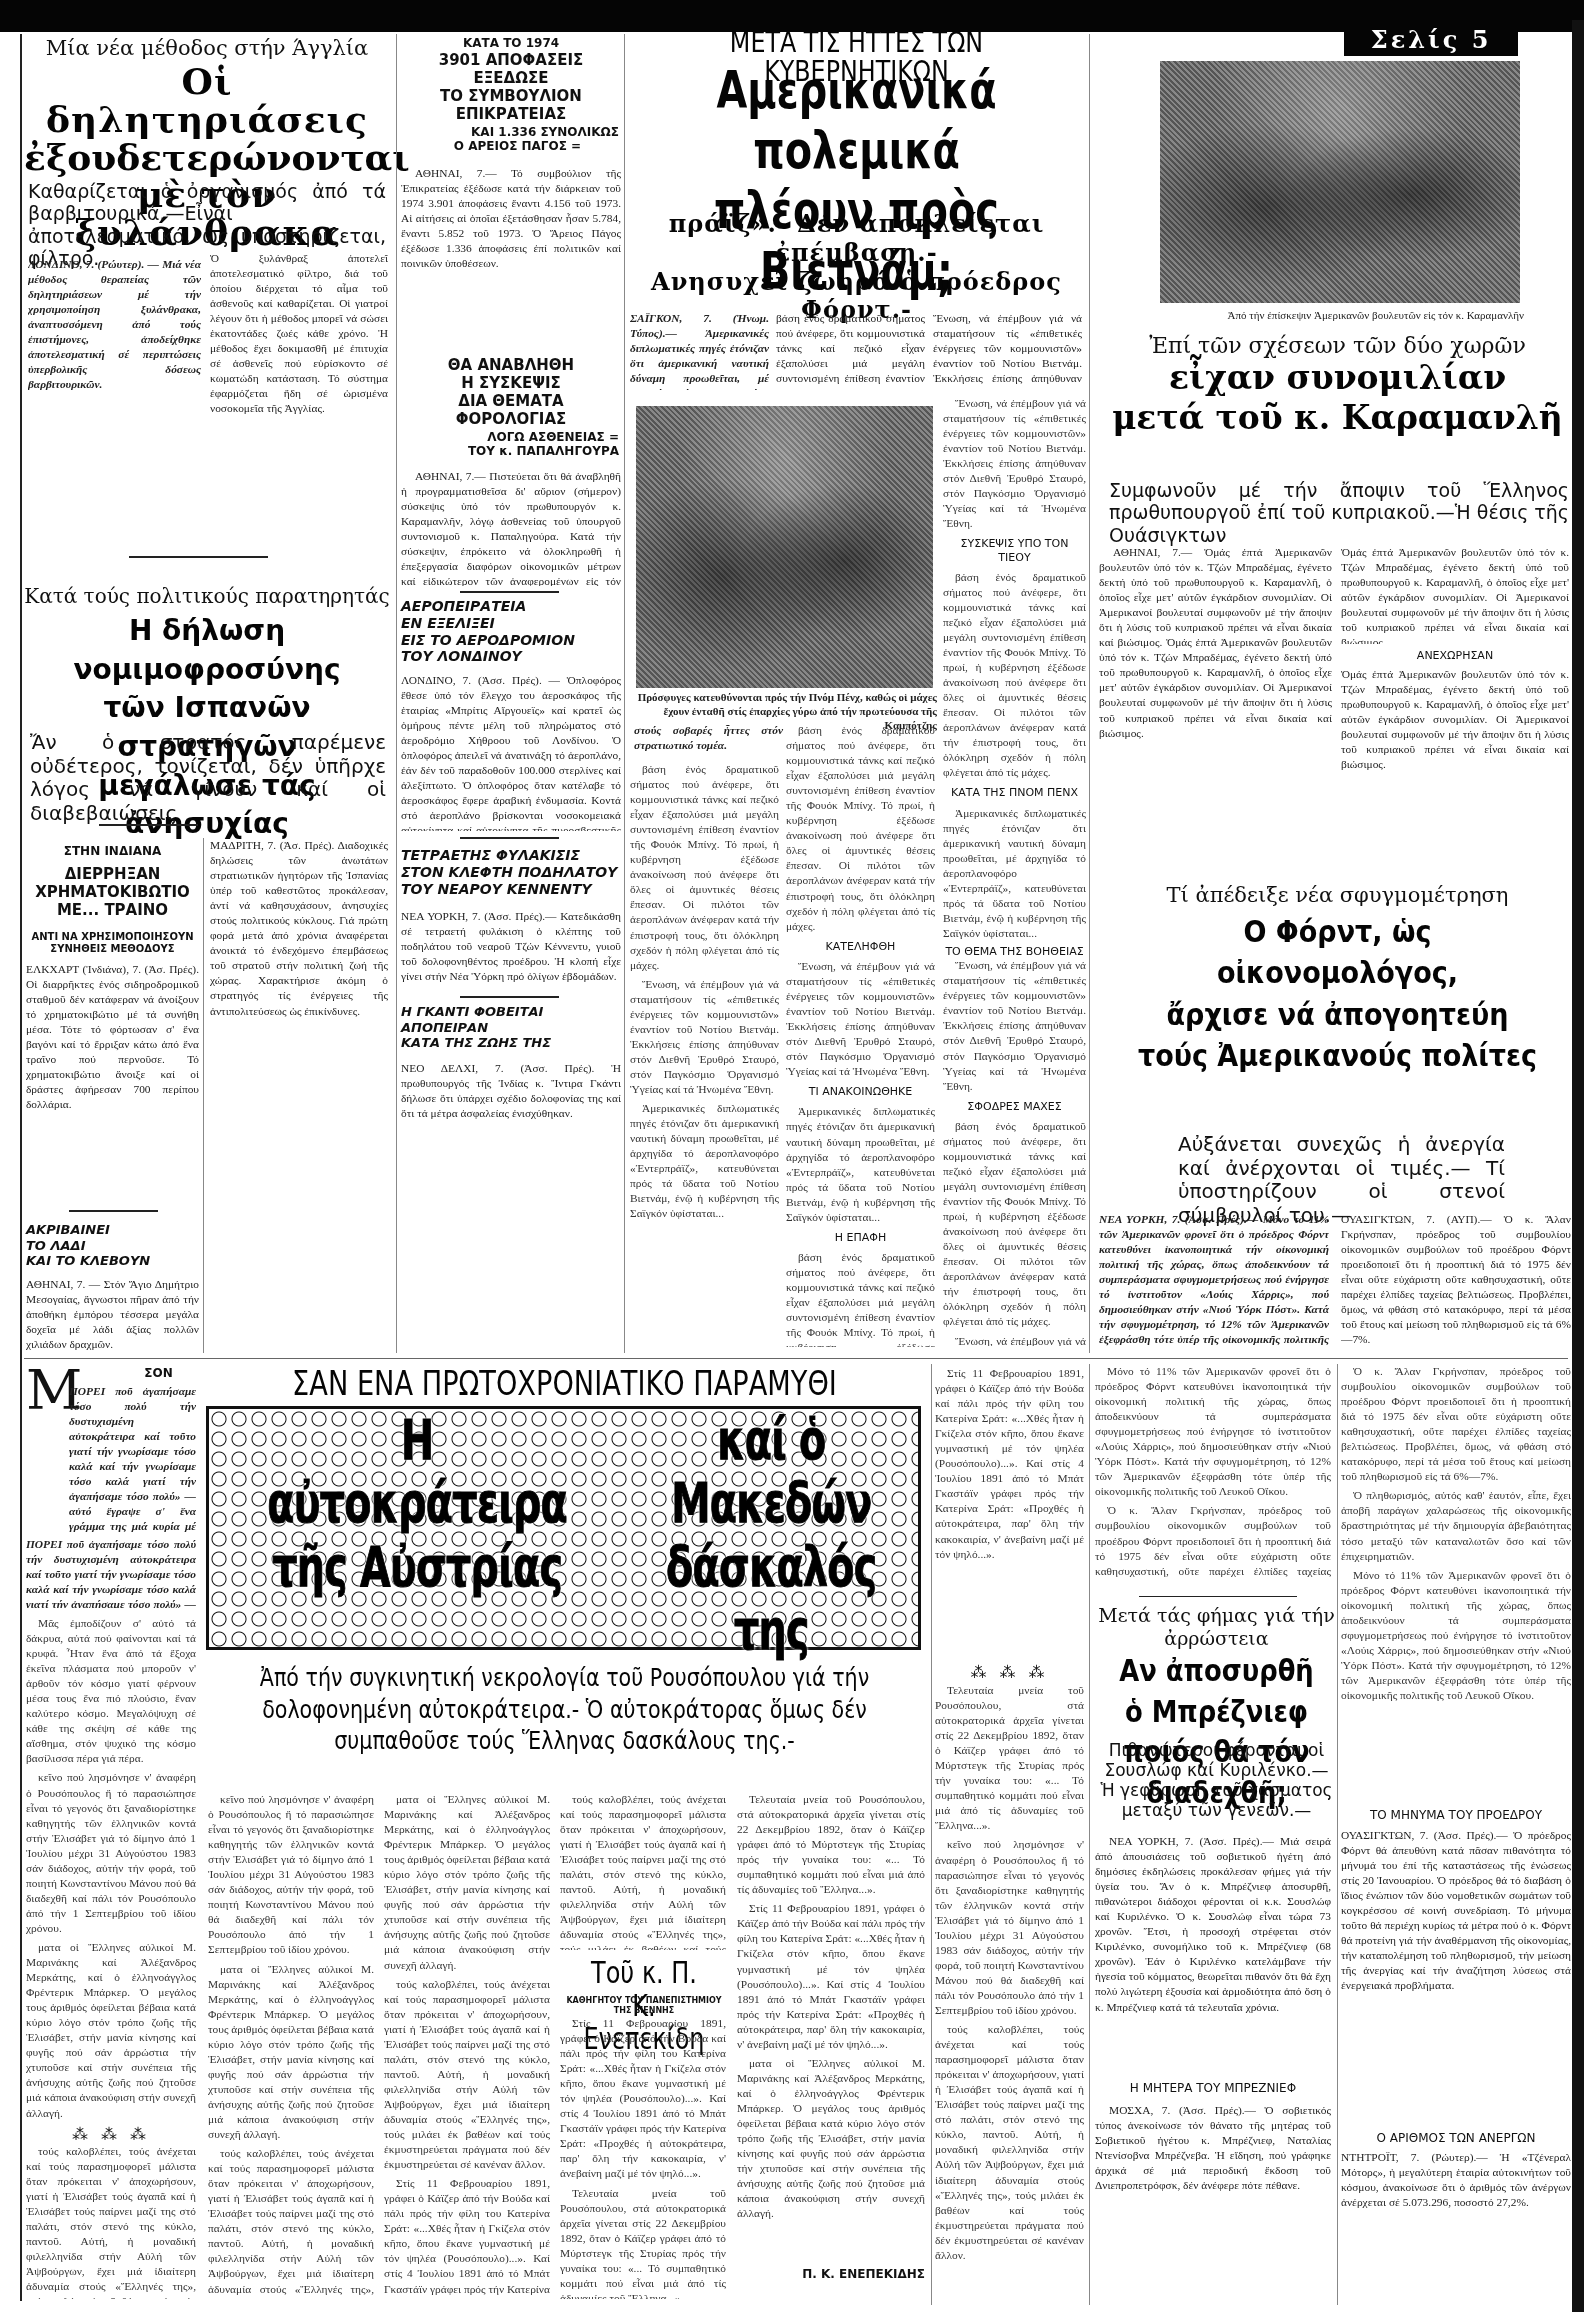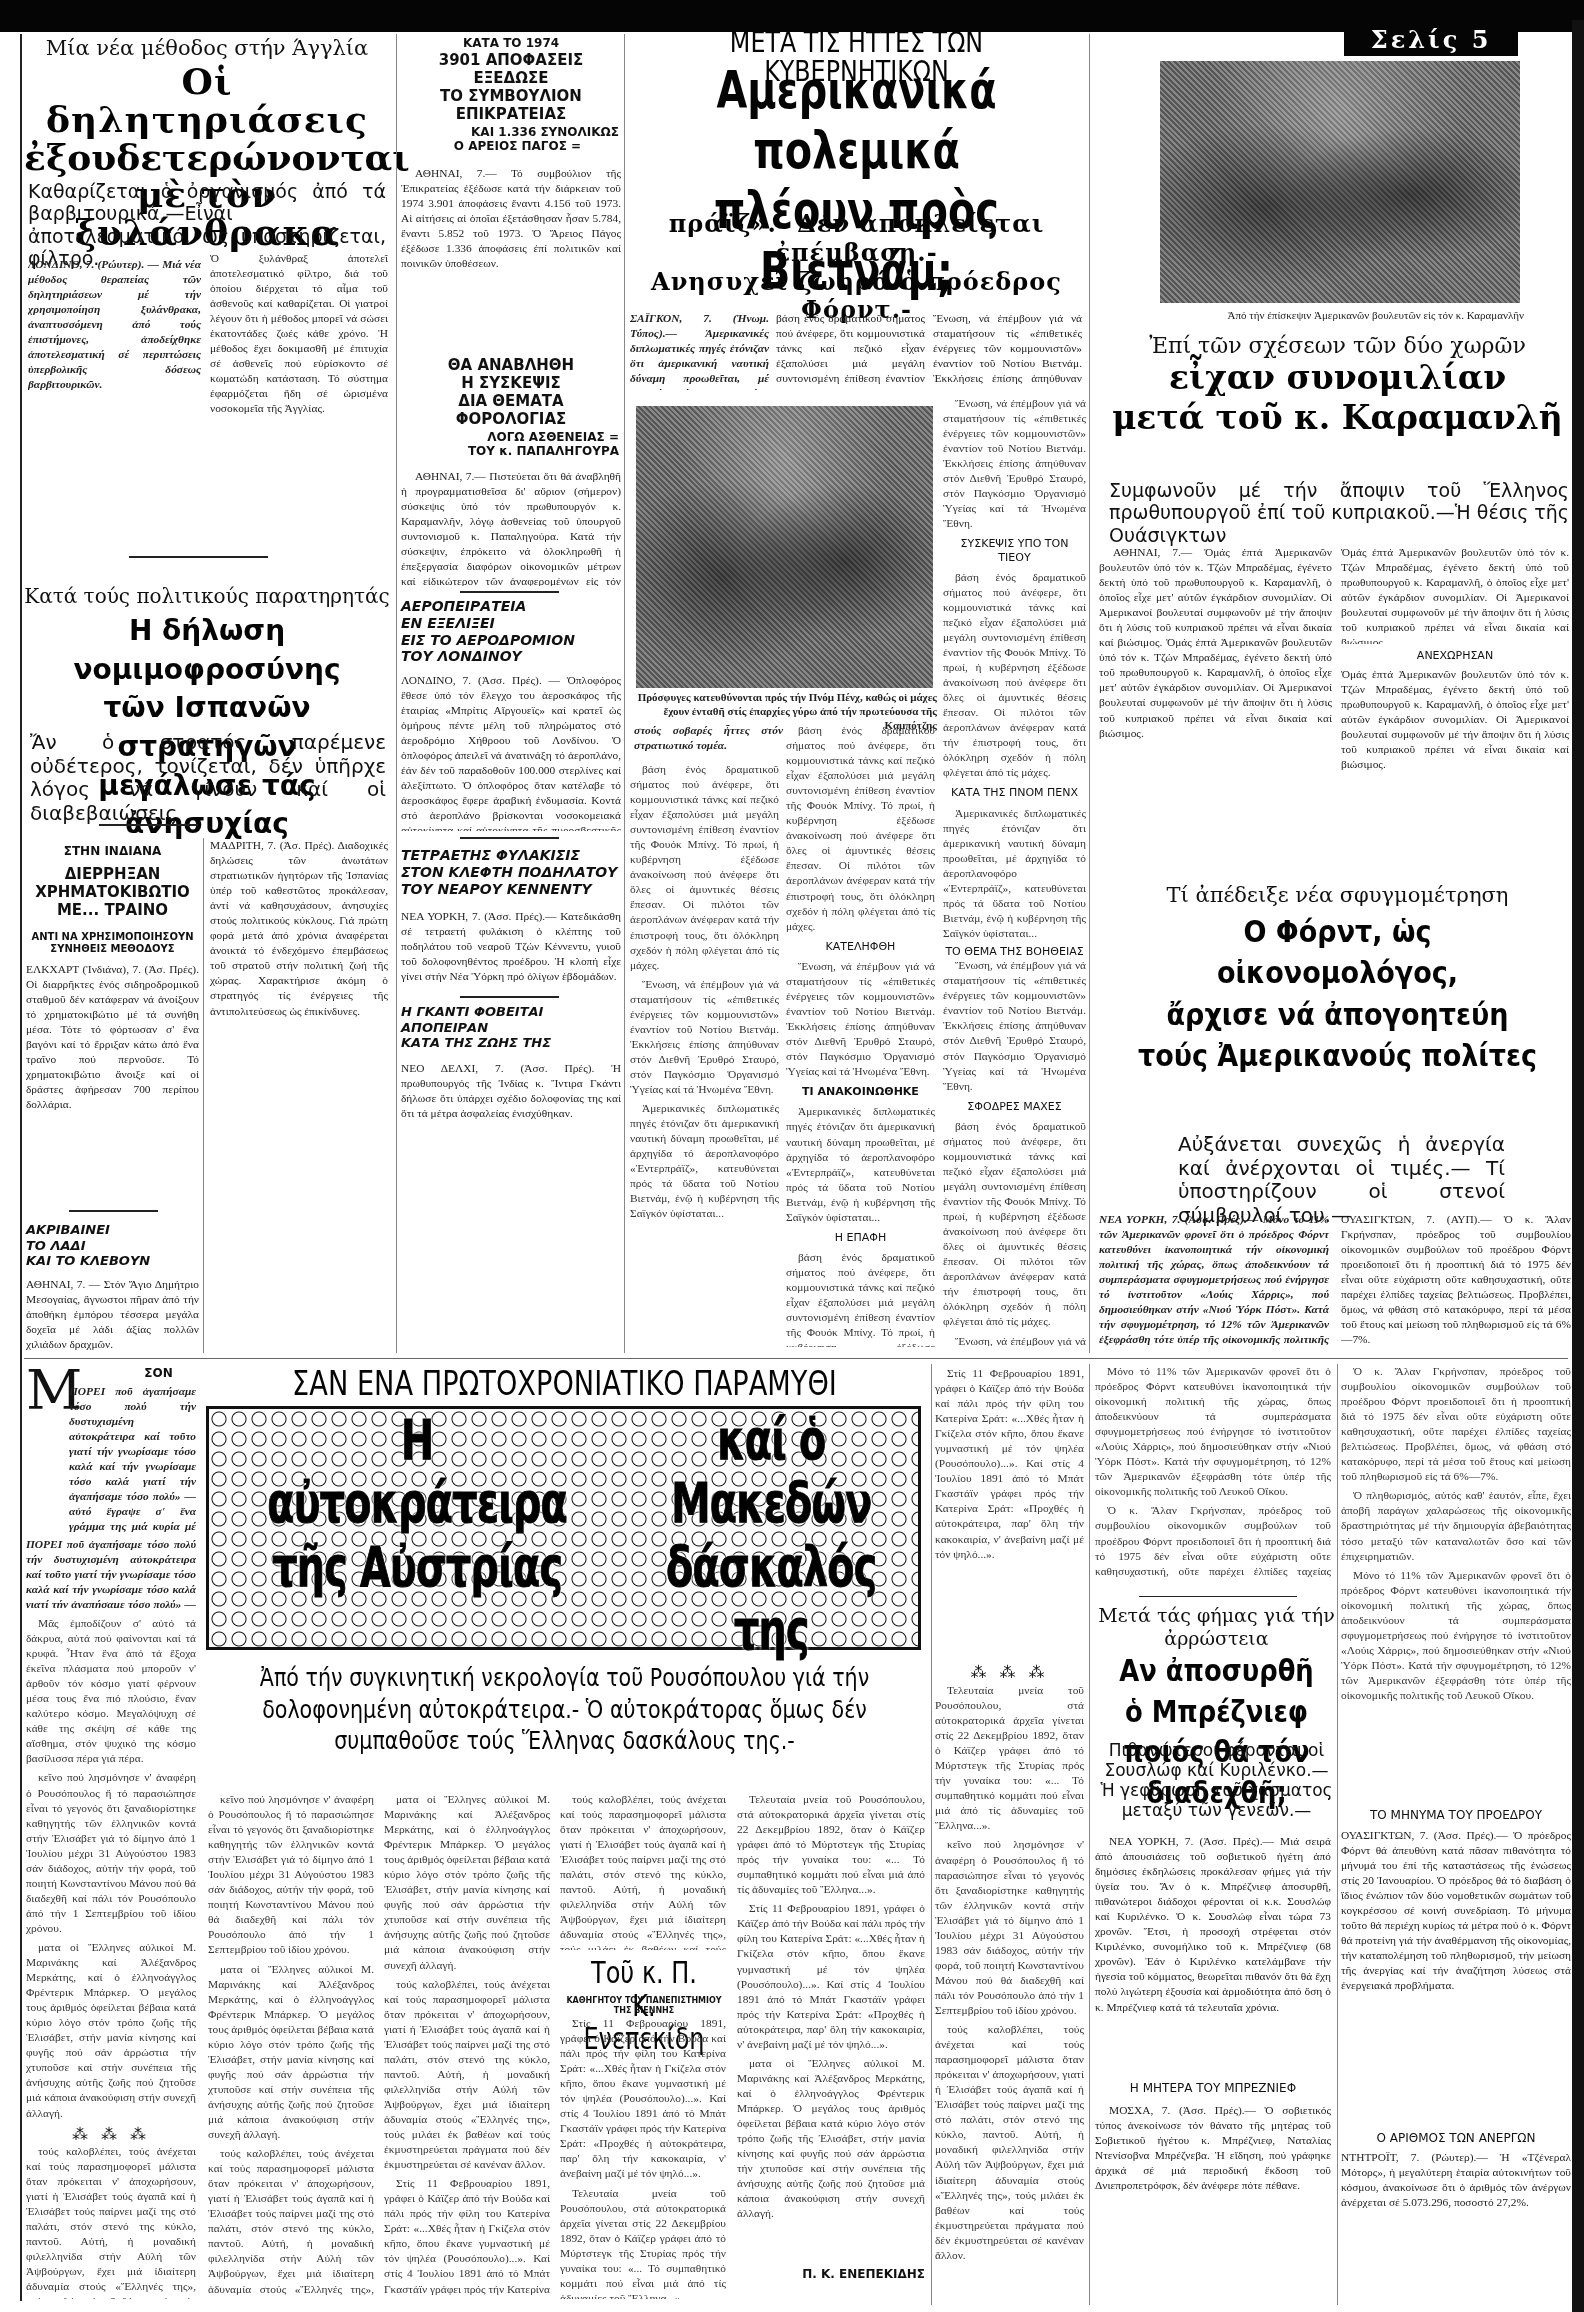--- a/index.html
+++ b/index.html
@@ -170,21 +170,21 @@
   <div class="abs body it" style="left:634px;top:723px;width:149px;">στούς σοβαρές ἧττες στόν στρατιωτικό τομέα.</div>
   <div class="abs fill-lines" style="left:630px;top:762px;width:149px;height:584px;">
     <p>βάση ἑνός δραματικοῦ σήματος πού ἀνέφερε, ὅτι κομμουνιστικά τάνκς καί πεζικό εἶχαν ἐξαπολύσει μιά μεγάλη συντονισμένη ἐπίθεση ἐναντίον τῆς Φουόκ Μπίνχ. Τό πρωί, ἡ κυβέρνηση ἐξέδωσε ἀνακοίνωση πού ἀνέφερε ὅτι ὅλες οἱ ἀμυντικές θέσεις ἔπεσαν. Οἱ πιλότοι τῶν ἀεροπλάνων ἀνέφεραν κατά τήν ἐπιστροφή τους, ὅτι ὁλόκληρη σχεδόν ἡ πόλη φλέγεται ἀπό τίς μάχες.</p>
     <p>Ἕνωση, νά ἐπέμβουν γιά νά σταματήσουν τίς «ἐπιθετικές ἐνέργειες τῶν κομμουνιστῶν» ἐναντίον τοῦ Νοτίου Βιετνάμ. Ἐκκλήσεις ἐπίσης ἀπηύθυναν στόν Διεθνῆ Ἐρυθρό Σταυρό, στόν Παγκόσμιο Ὀργανισμό Ὑγείας καί τά Ἡνωμένα Ἔθνη.</p>
     <p>Ἀμερικανικές διπλωματικές πηγές ἐτόνιζαν ὅτι ἀμερικανική ναυτική δύναμη προωθεῖται, μέ ἀρχηγίδα τό ἀεροπλανοφόρο «Ἐντερπράϊζ», κατευθύνεται πρός τά ὕδατα τοῦ Νοτίου Βιετνάμ, ἐνῷ ἡ κυβέρνηση τῆς Σαϊγκόν ὑφίσταται...</p>
   </div>
   <div class="abs fill-lines" style="left:786px;top:723px;width:149px;height:624px;">
     <p>βάση ἑνός δραματικοῦ σήματος πού ἀνέφερε, ὅτι κομμουνιστικά τάνκς καί πεζικό εἶχαν ἐξαπολύσει μιά μεγάλη συντονισμένη ἐπίθεση ἐναντίον τῆς Φουόκ Μπίνχ. Τό πρωί, ἡ κυβέρνηση ἐξέδωσε ἀνακοίνωση πού ἀνέφερε ὅτι ὅλες οἱ ἀμυντικές θέσεις ἔπεσαν. Οἱ πιλότοι τῶν ἀεροπλάνων ἀνέφεραν κατά τήν ἐπιστροφή τους, ὅτι ὁλόκληρη σχεδόν ἡ πόλη φλέγεται ἀπό τίς μάχες.</p>
     <div class="sub-head" style="font-size:11px;font-weight:400;margin:6px 0;">ΚΑΤΕΛΗΦΘΗ</div>
     <p>Ἕνωση, νά ἐπέμβουν γιά νά σταματήσουν τίς «ἐπιθετικές ἐνέργειες τῶν κομμουνιστῶν» ἐναντίον τοῦ Νοτίου Βιετνάμ. Ἐκκλήσεις ἐπίσης ἀπηύθυναν στόν Διεθνῆ Ἐρυθρό Σταυρό, στόν Παγκόσμιο Ὀργανισμό Ὑγείας καί τά Ἡνωμένα Ἔθνη.</p>
-    <div class="sub-head" style="font-size:11px;font-weight:700;margin:6px 0;">ΤΙ ΑΝΑΚΟΙΝΩΘΗΚΕ</div>
+    <div class="sub-head" style="font-size:11px;font-weight:400;margin:6px 0;">ΤΙ ΑΝΑΚΟΙΝΩΘΗΚΕ</div>
     <p>Ἀμερικανικές διπλωματικές πηγές ἐτόνιζαν ὅτι ἀμερικανική ναυτική δύναμη προωθεῖται, μέ ἀρχηγίδα τό ἀεροπλανοφόρο «Ἐντερπράϊζ», κατευθύνεται πρός τά ὕδατα τοῦ Νοτίου Βιετνάμ, ἐνῷ ἡ κυβέρνηση τῆς Σαϊγκόν ὑφίσταται...</p>
     <div class="sub-head" style="font-size:11px;font-weight:400;margin:6px 0;">Η ΕΠΑΦΗ</div>
     <p>βάση ἑνός δραματικοῦ σήματος πού ἀνέφερε, ὅτι κομμουνιστικά τάνκς καί πεζικό εἶχαν ἐξαπολύσει μιά μεγάλη συντονισμένη ἐπίθεση ἐναντίον τῆς Φουόκ Μπίνχ. Τό πρωί, ἡ κυβέρνηση ἐξέδωσε ἀνακοίνωση πού ἀνέφερε ὅτι ὅλες οἱ ἀμυντικές θέσεις ἔπεσαν. Οἱ πιλότοι τῶν ἀεροπλάνων ἀνέφεραν κατά τήν ἐπιστροφή τους, ὅτι ὁλόκληρη σχεδόν ἡ πόλη φλέγεται ἀπό τίς μάχες.</p>
   </div>
   <div class="abs fill-lines" style="left:943px;top:396px;width:143px;height:950px;">
     <p>Ἕνωση, νά ἐπέμβουν γιά νά σταματήσουν τίς «ἐπιθετικές ἐνέργειες τῶν κομμουνιστῶν» ἐναντίον τοῦ Νοτίου Βιετνάμ. Ἐκκλήσεις ἐπίσης ἀπηύθυναν στόν Διεθνῆ Ἐρυθρό Σταυρό, στόν Παγκόσμιο Ὀργανισμό Ὑγείας καί τά Ἡνωμένα Ἔθνη.</p>
     <div class="sub-head" style="font-size:11px;font-weight:400;margin:6px 0;">ΣΥΣΚΕΨΙΣ ΥΠΟ ΤΟΝ ΤΙΕΟΥ</div>
     <p>βάση ἑνός δραματικοῦ σήματος πού ἀνέφερε, ὅτι κομμουνιστικά τάνκς καί πεζικό εἶχαν ἐξαπολύσει μιά μεγάλη συντονισμένη ἐπίθεση ἐναντίον τῆς Φουόκ Μπίνχ. Τό πρωί, ἡ κυβέρνηση ἐξέδωσε ἀνακοίνωση πού ἀνέφερε ὅτι ὅλες οἱ ἀμυντικές θέσεις ἔπεσαν. Οἱ πιλότοι τῶν ἀεροπλάνων ἀνέφεραν κατά τήν ἐπιστροφή τους, ὅτι ὁλόκληρη σχεδόν ἡ πόλη φλέγεται ἀπό τίς μάχες.</p>
     <div class="sub-head" style="font-size:11px;font-weight:400;margin:6px 0;">ΚΑΤΑ ΤΗΣ ΠΝΟΜ ΠΕΝΧ</div>
     <p>Ἀμερικανικές διπλωματικές πηγές ἐτόνιζαν ὅτι ἀμερικανική ναυτική δύναμη προωθεῖται, μέ ἀρχηγίδα τό ἀεροπλανοφόρο «Ἐντερπράϊζ», κατευθύνεται πρός τά ὕδατα τοῦ Νοτίου Βιετνάμ, ἐνῷ ἡ κυβέρνηση τῆς Σαϊγκόν ὑφίσταται...</p>

